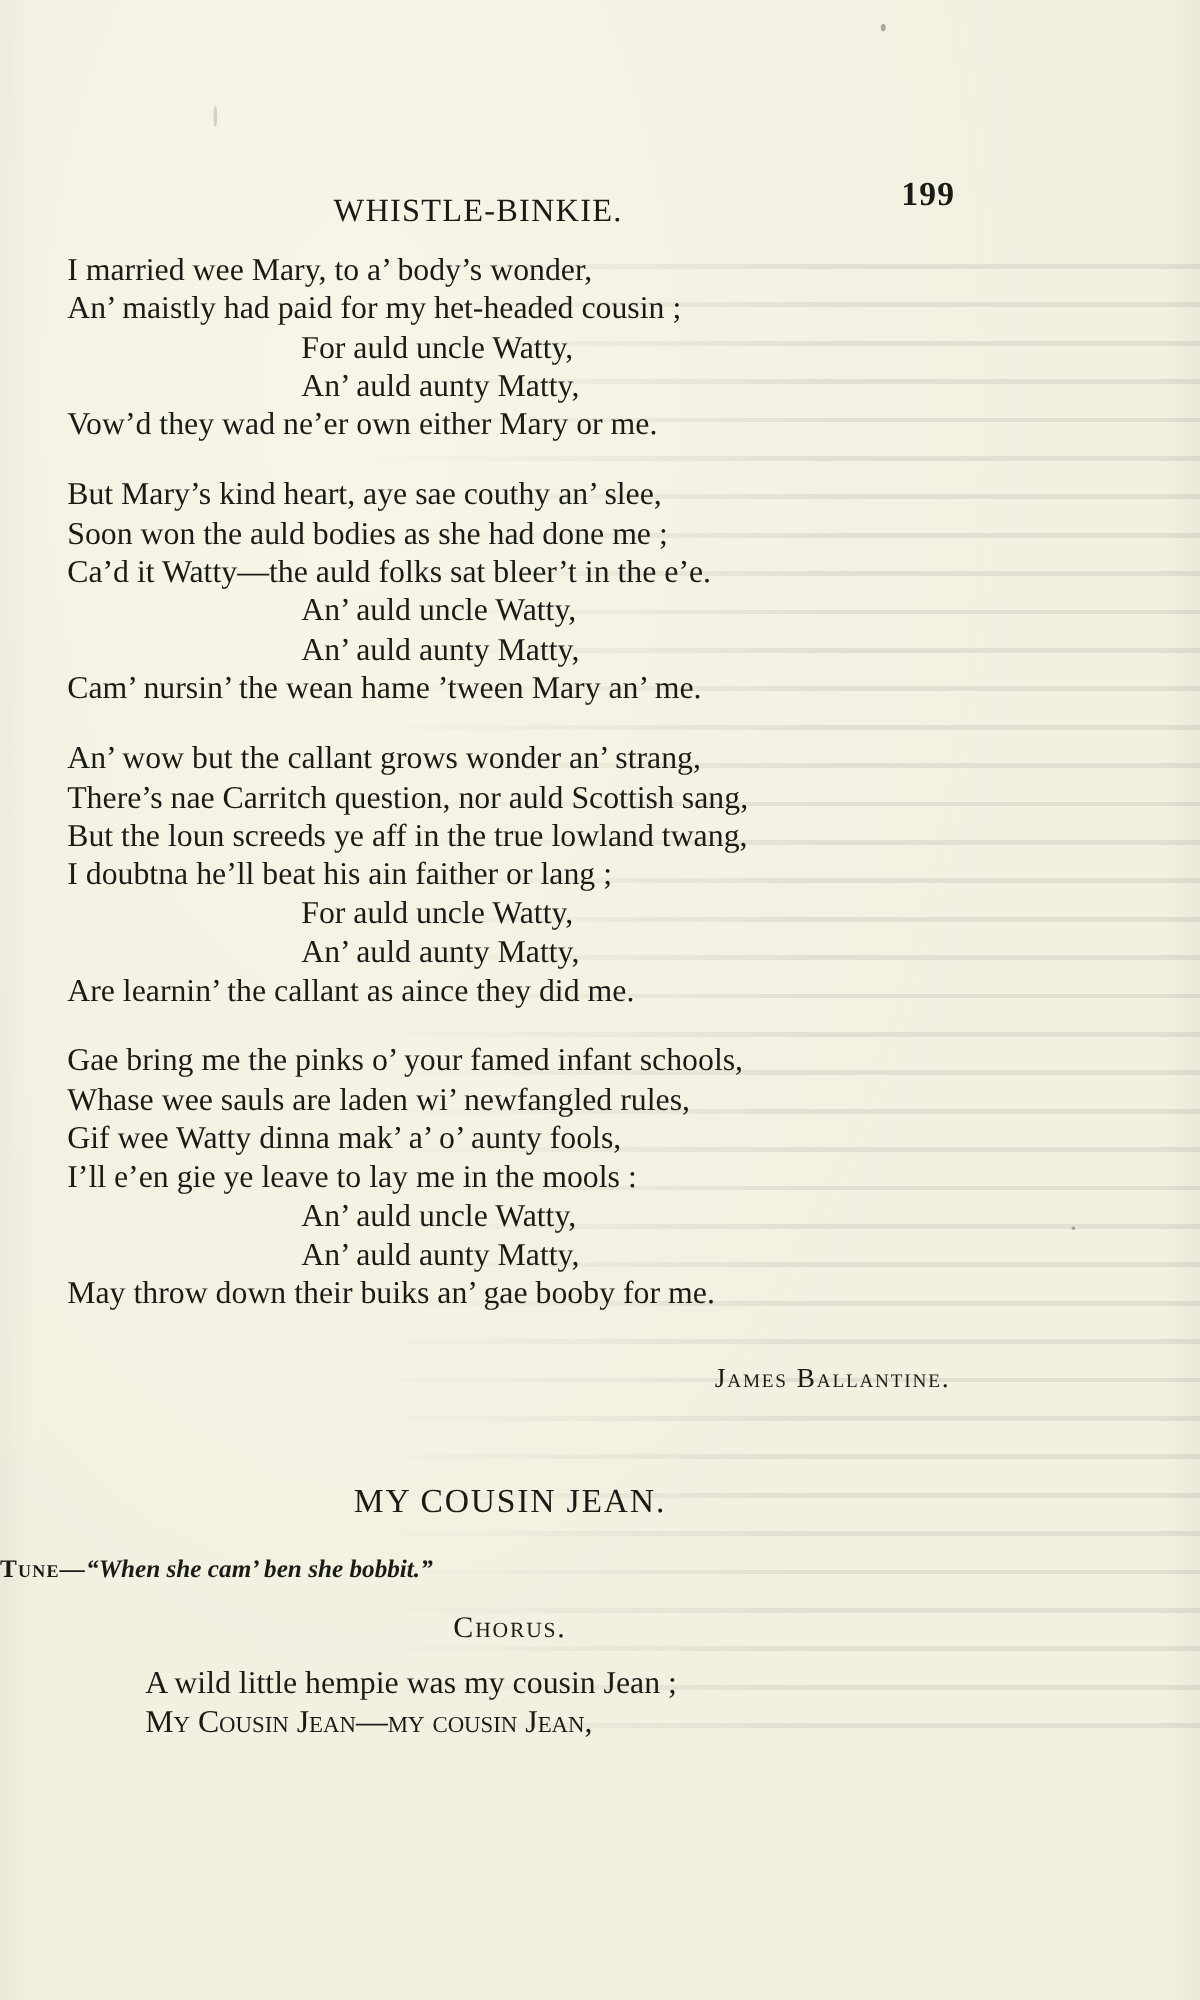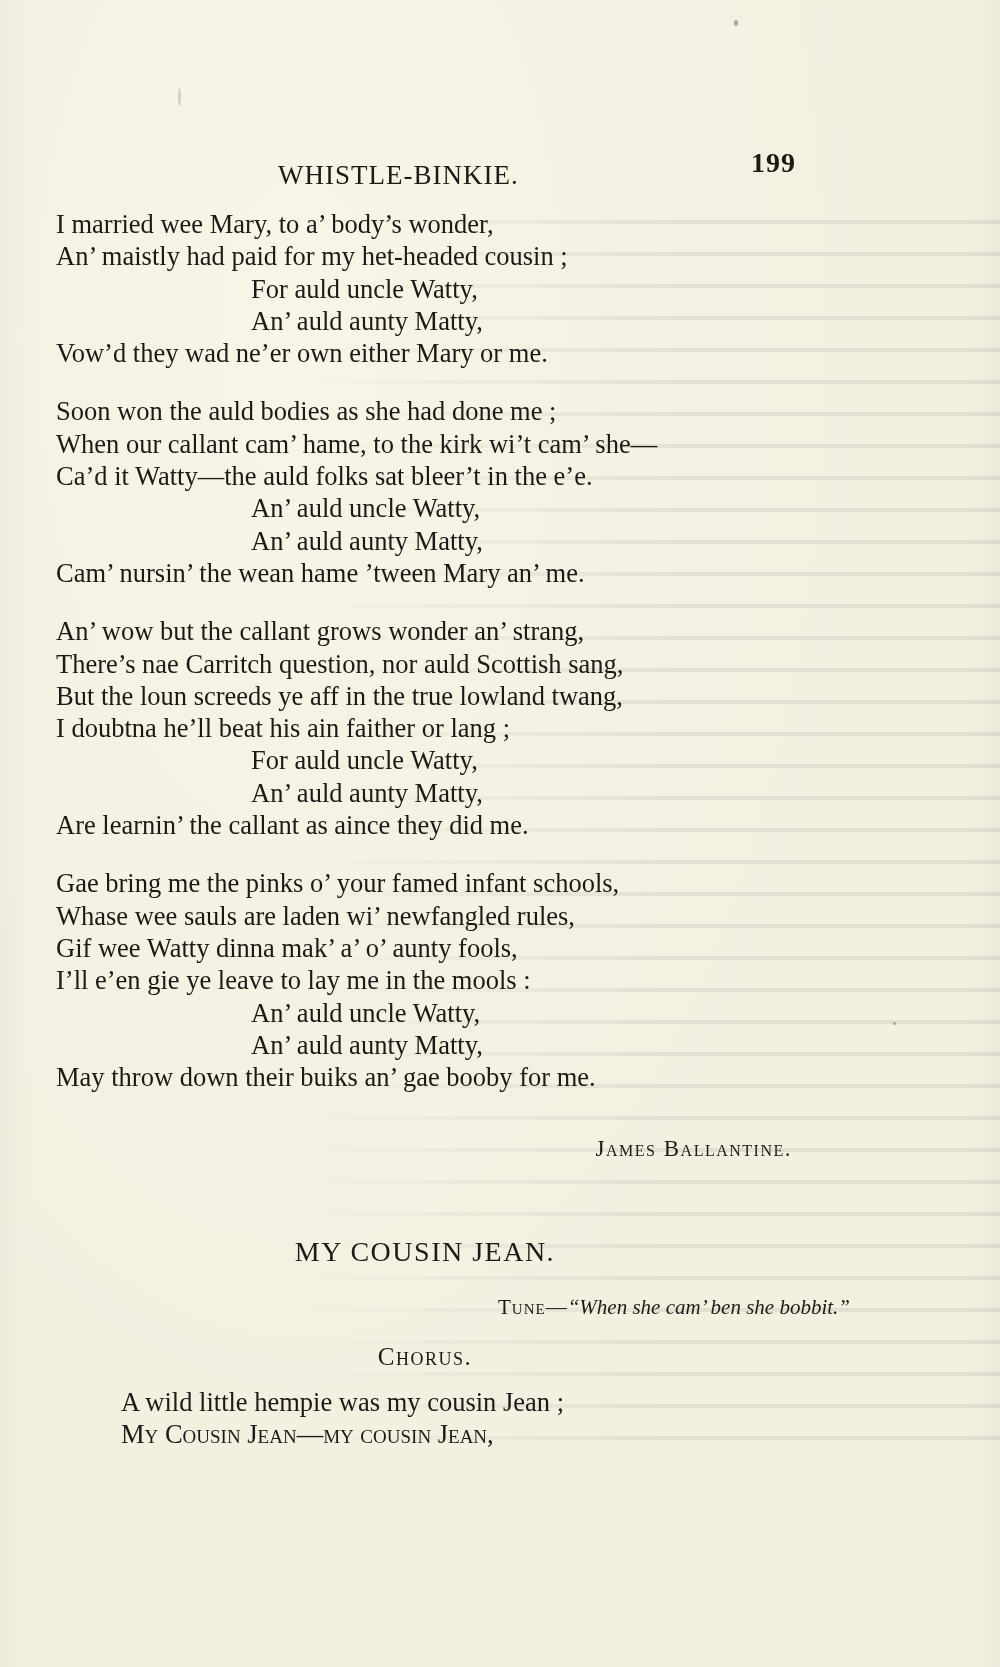--- a/index.html
+++ b/index.html
@@ -104,24 +104,25 @@
       font-size: 28px;
       letter-spacing: 1.5px;
       line-height: 36px;
       white-space: nowrap;
     }
     .tune {
       position: absolute;
       top: 1292px;
       left: 0;
       width: 850px;
-      text-align: right;
+      text-align: left;
       font-size: 21px;
       line-height: 30px;
       white-space: nowrap;
+      font-weight: bold;
     }
     .tune .lbl {
       font-variant: small-caps;
       letter-spacing: 1px;
     }
     .tune .it {
       font-style: italic;
     }
     .chorus-label {
       position: absolute;
@@ -166,22 +167,22 @@
   <section class="poem">
     <div>
       <div class="line">I married wee Mary, to a’ body’s wonder,</div>
       <div class="line">An’ maistly had paid for my het-headed cousin ;</div>
       <div class="line indent">For auld uncle Watty,</div>
       <div class="line indent">An’ auld aunty Matty,</div>
       <div class="line">Vow’d they wad ne’er own either Mary or me.</div>
     </div>
     <div class="stanza-gap"></div>
     <div>
+      <div class="line">But Mary’s kind heart, aye sae couthy an’ slee,</div>
       <div class="line">Soon won the auld bodies as she had done me ;</div>
-      <div class="line">When our callant cam’ hame, to the kirk wi’t cam’ she—</div>
       <div class="line">Ca’d it Watty—the auld folks sat bleer’t in the e’e.</div>
       <div class="line indent">An’ auld uncle Watty,</div>
       <div class="line indent">An’ auld aunty Matty,</div>
       <div class="line">Cam’ nursin’ the wean hame ’tween Mary an’ me.</div>
     </div>
     <div class="stanza-gap"></div>
     <div>
       <div class="line">An’ wow but the callant grows wonder an’ strang,</div>
       <div class="line">There’s nae Carritch question, nor auld Scottish sang,</div>
       <div class="line">But the loun screeds ye aff in the true lowland twang,</div>

